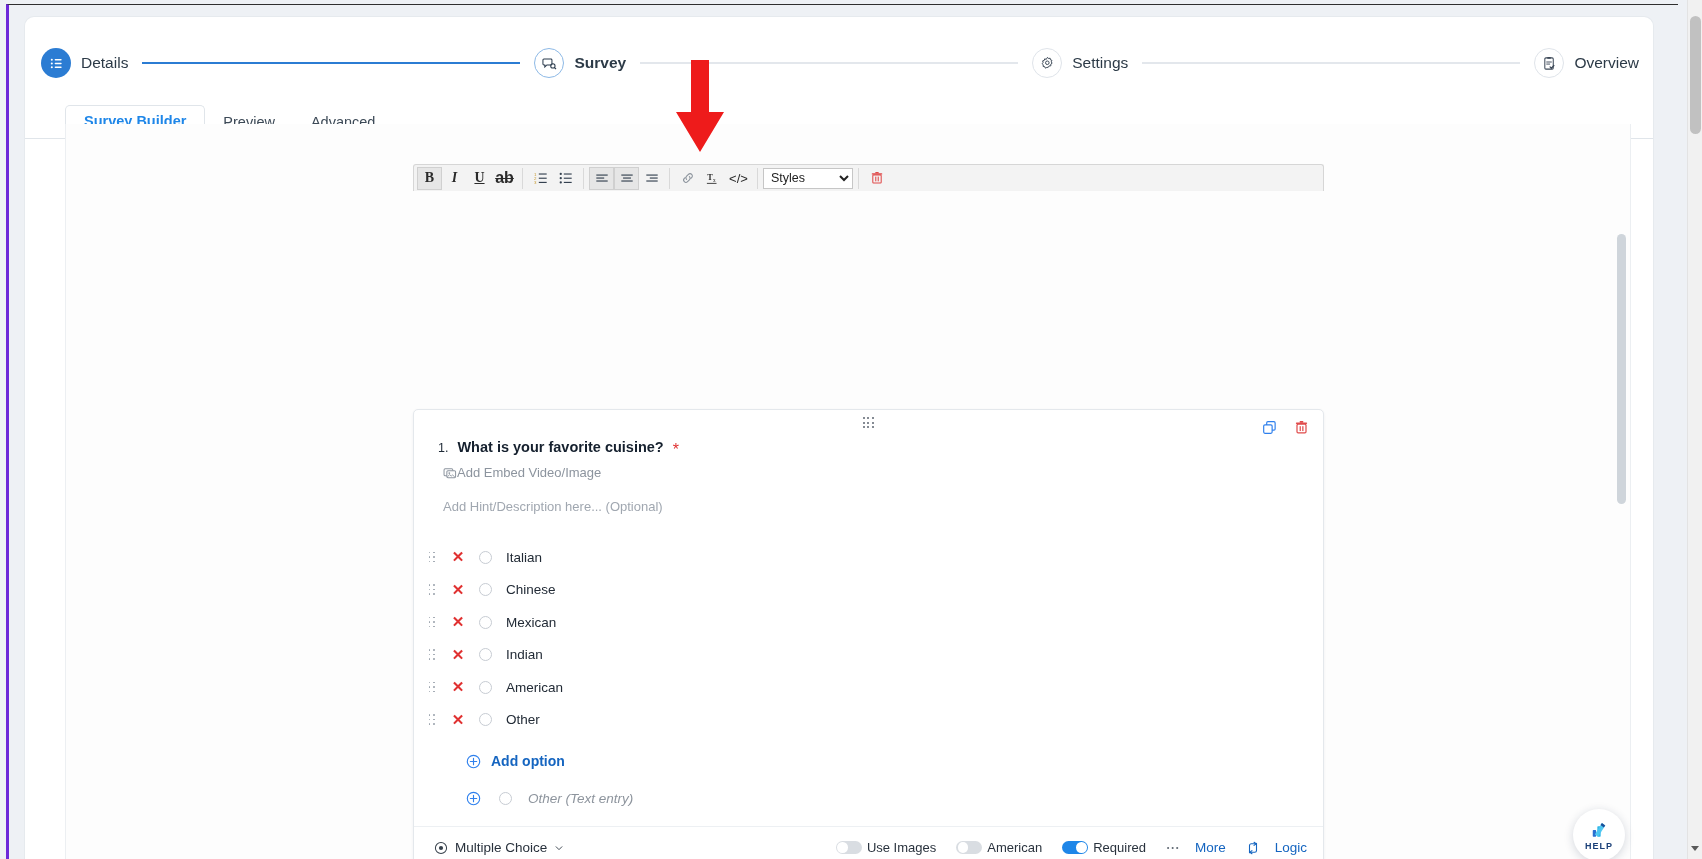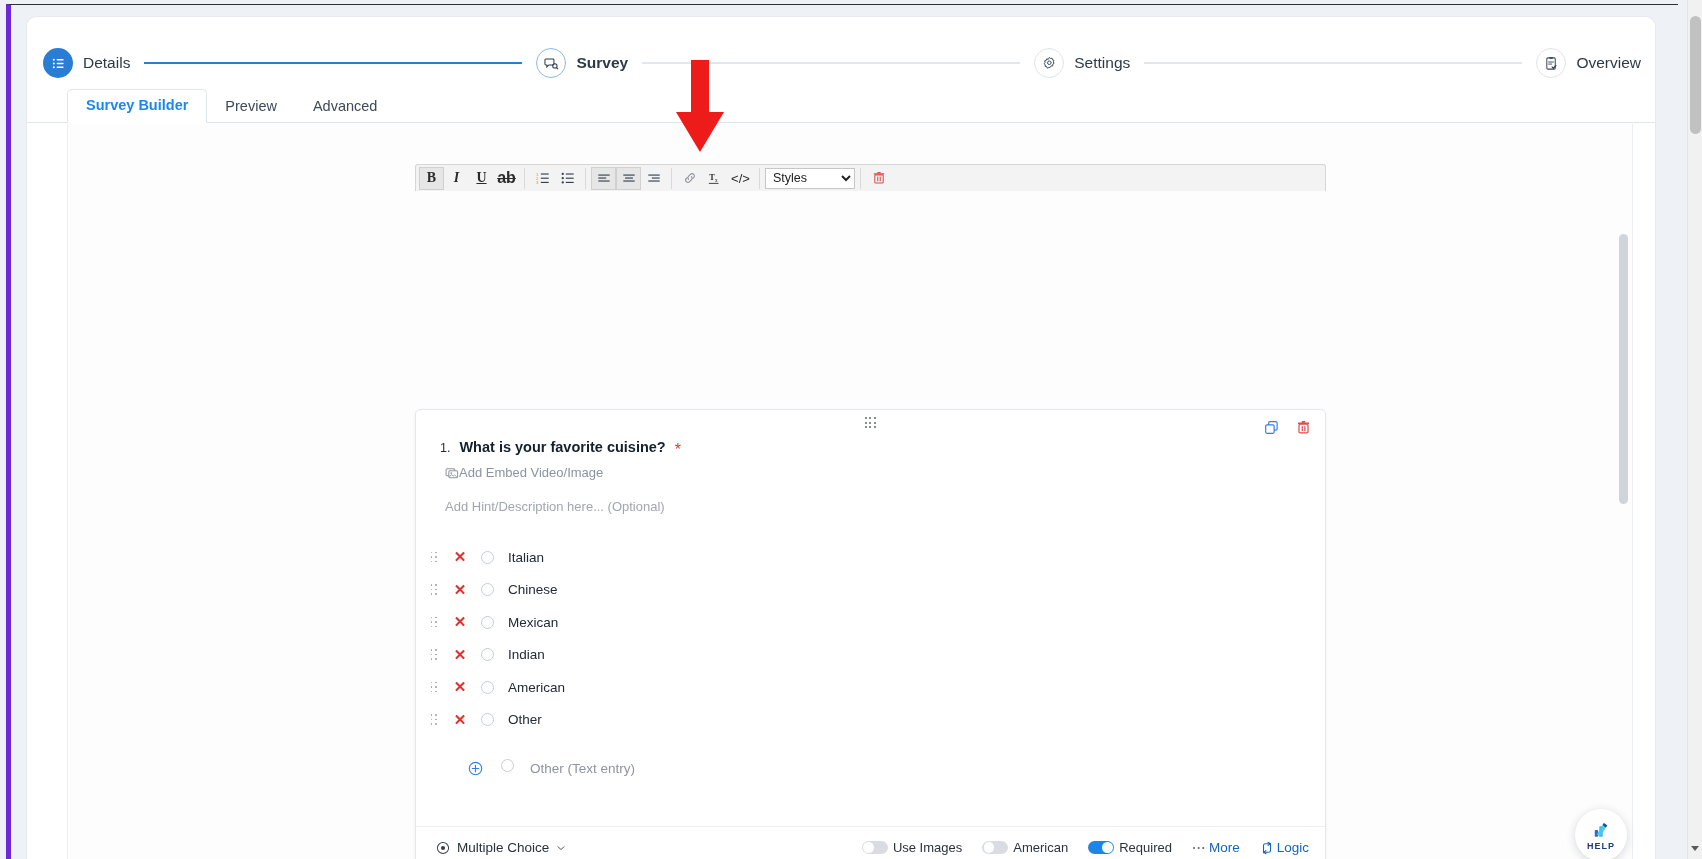--- a/index.html
+++ b/index.html
@@ -16,21 +16,21 @@
     background: #eef1f5;
     overflow: hidden;
   }
 
   
   .app-frame {
     position: absolute;
     left: 6px; top: 4px;
     width: 1672px; height: 855px;
     background: #eef1f5;
-    border-left: 5px solid #6d28d9;
+    border-left: 3px solid #6d28d9;
     border-top: 1px solid #2f2f2f;
   }
 
   
   .main-card {
     position: absolute;
     left: 16px; top: 12px;
     width: 1628px;
     height: 860px;
     background: #ffffff;
@@ -80,21 +80,21 @@
     height: 2px;
     background: #e3e7ec;
     margin: 0 14px;
     min-width: 20px;
   }
   .step-line.done { background: #2b7cd3; }
 
   
   .tabs {
     position: absolute;
-    left: 0; top: 74px;
+    left: 0; top: 90px;
     width: 100%;
     height: 32px;
     display: flex;
     align-items: flex-end;
     padding-left: 40px;
     border-bottom: 1px solid #e0e5ea;
   }
   .tab {
     font-size: 14.5px;
     color: #3d4a57;
@@ -289,23 +289,24 @@
   .add-option-row {
     display: flex; align-items: center;
     padding: 17px 0 0 52px;
     gap: 10px;
     cursor: pointer;
   }
   .add-option-label {
     font-size: 14px; color: #1565c0; font-weight: bold;
   }
   .other-entry-row {
-    display: flex; align-items: flex-end;
+    display: flex; align-items: flex-start;
     padding: 22px 0 0 52px;
     gap: 6px;
+    font-style: italic;
   }
   .plus-circle { color: #2f80ed; display:flex; align-items:center; }
   .other-entry-radio { padding-left: 12px; }
   .other-entry-label {
     font-size: 13.5px; color: #8d949d; padding-left: 10px;
   }
 
   
   .q-footer {
     position: absolute;
@@ -338,21 +339,21 @@
     position: absolute;
     top: 1.5px; left: 1.5px;
     width: 10.5px; height: 10.5px;
     border-radius: 50%;
     background: #fff;
     display: block;
   }
   .switch.on i { left: 14px; }
   .toggle-label { font-size: 13px; color: #2a333e; }
   .foot-link {
-    display: flex; align-items: center; gap: 3px;
+    display: flex; align-items: center; gap: 15px;
     font-size: 13.5px; color: #1565c0;
     cursor: pointer;
   }
 
   
   .help-bubble {
     position: absolute;
     right: 28px; bottom: 16px;
     width: 52px; height: 52px;
     border-radius: 50%;
@@ -744,20 +745,29 @@
                   </span>
             </span>
             <span class="opt-x">✕</span>
             <span class="opt-radio">
                   <span class="radio-circle"></span>
                 </span>
             <span class="opt-label">Other</span>
           </div>
         </div>
 
+        <div class="add-option-row">
+          <span class="plus-circle">
+            <svg width="15" height="15" viewBox="0 0 16 16">
+              <circle cx="8" cy="8" r="6.6" fill="none" stroke="#2f80ed" stroke-width="1.2"></circle>
+              <path d="M8 4.6v6.8M4.6 8h6.8" stroke="#2f80ed" stroke-width="1.2" stroke-linecap="round"></path>
+            </svg>
+          </span>
+          <span class="add-option-label">Add option</span>
+        </div>
 
         <div class="other-entry-row">
           <span class="plus-circle">
             <svg width="15" height="15" viewBox="0 0 16 16">
               <circle cx="8" cy="8" r="6.6" fill="none" stroke="#2f80ed" stroke-width="1.2"></circle>
               <path d="M8 4.6v6.8M4.6 8h6.8" stroke="#2f80ed" stroke-width="1.2" stroke-linecap="round"></path>
             </svg>
           </span>
           <span class="other-entry-radio">
             <span class="radio-circle" style="display:inline-block"></span>

